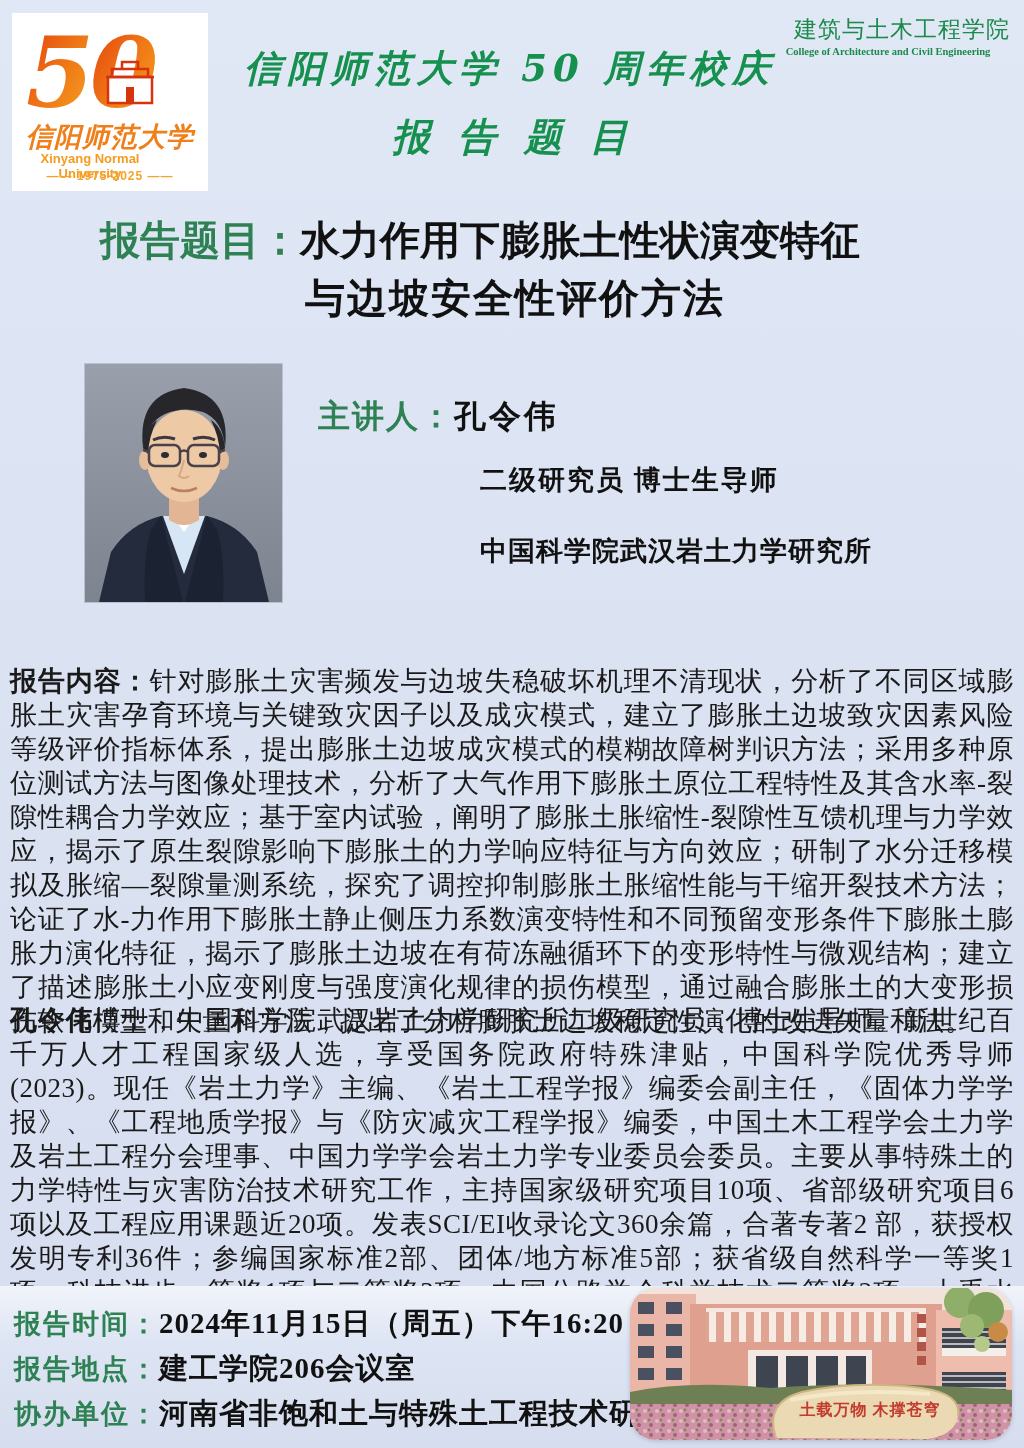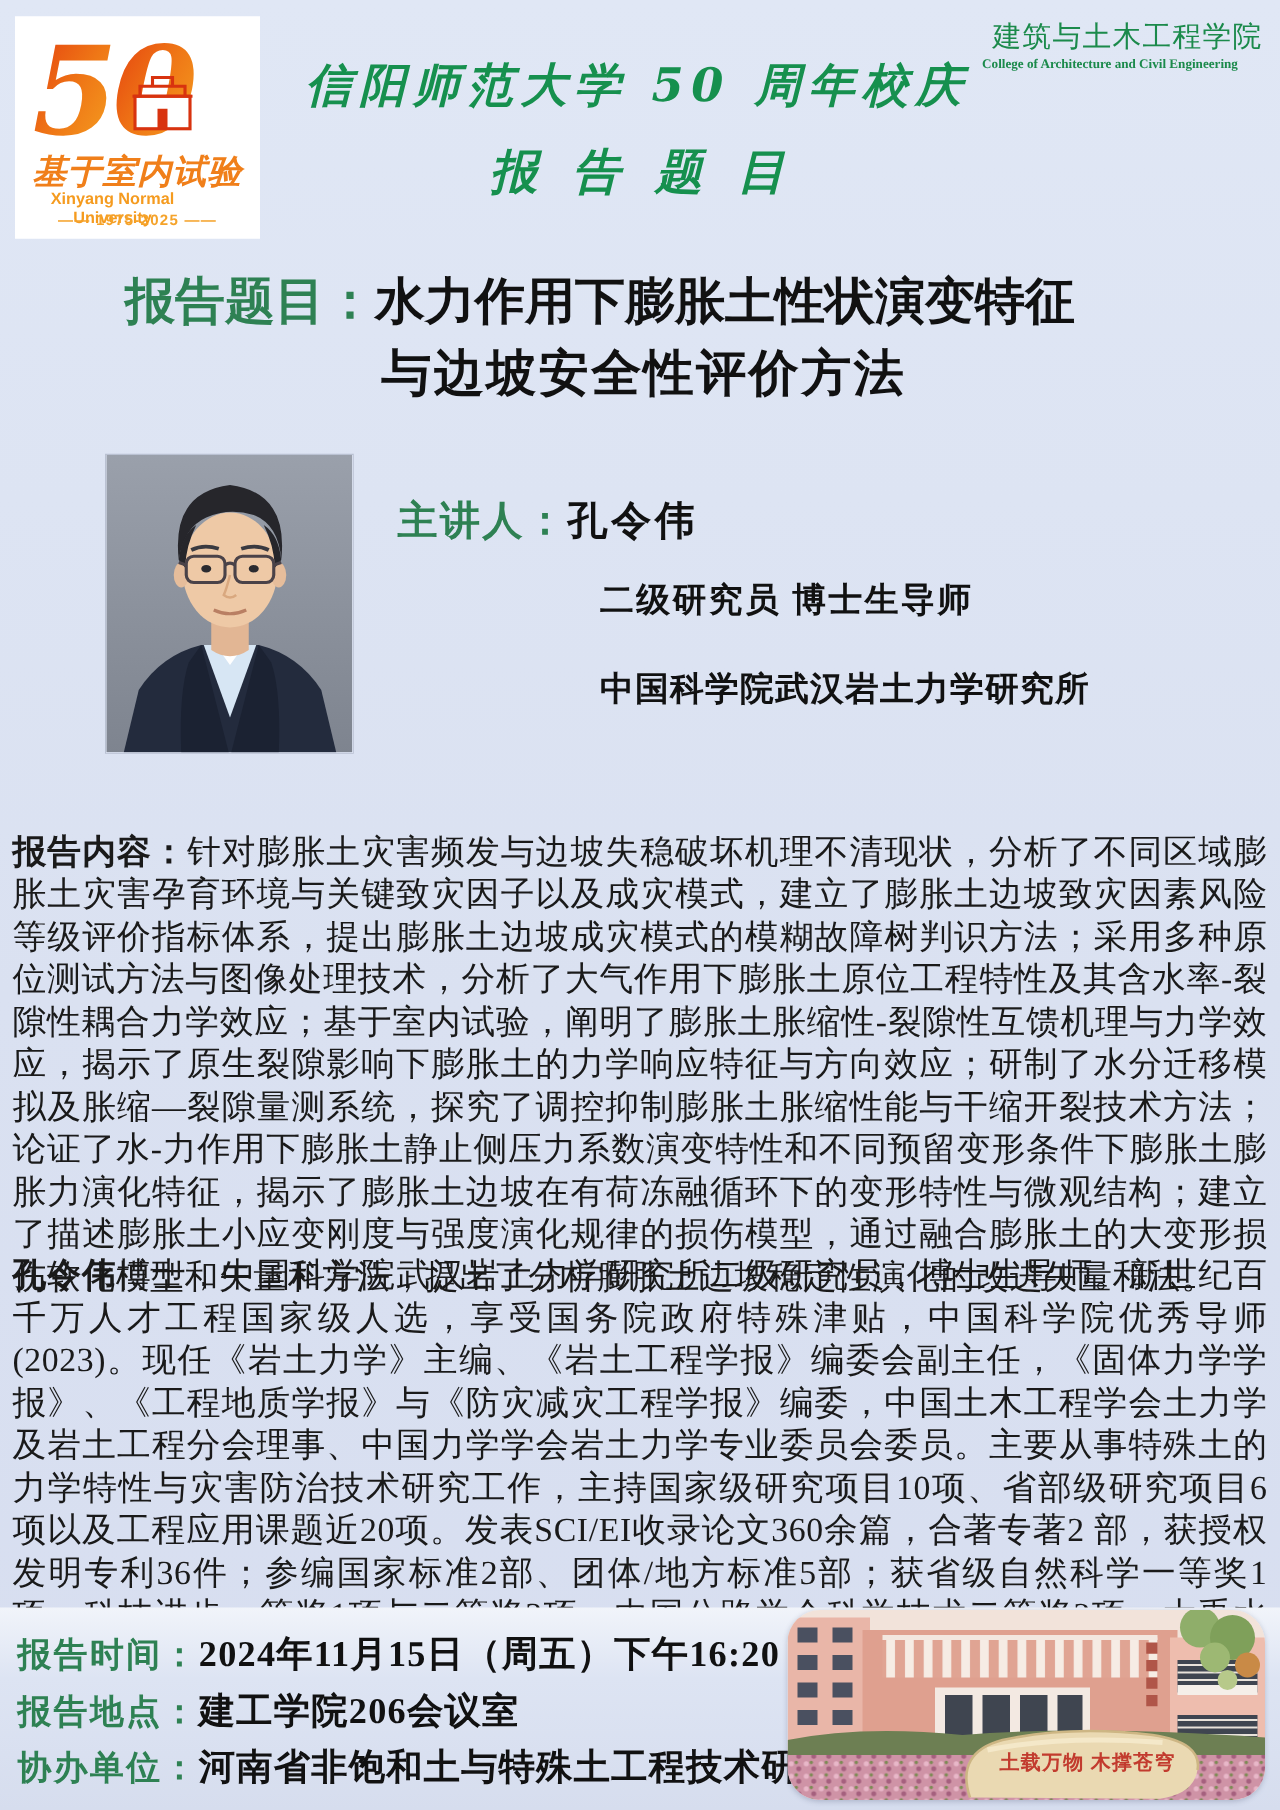--- a/index.html
+++ b/index.html
@@ -91,21 +91,21 @@
       <text x="78" y="92" font-family="'DejaVu Serif',serif" font-style="italic" font-weight="bold" font-size="98" fill="url(#og)">0</text>
 
       <g stroke="#d8330f" stroke-width="2.5" fill="#fff">
         <rect x="96" y="62" width="44" height="26"></rect>
         <path d="M94 62 L142 62"></path>
         <path d="M100 62 L100 54 L136 54 L136 62" fill="none"></path>
         <path d="M110 54 L110 47 L126 47 L126 54" fill="none"></path>
         <rect x="114" y="72" width="8" height="16" fill="#d8330f" stroke="none"></rect>
       </g>
     </svg>
-    <div class="logo-cn">基于室内试验</div>
+    <div class="logo-cn">信阳师范大学</div>
     <div class="logo-en">Xinyang Normal University</div>
     <div class="logo-years">—— <span>1975-2025</span> ——</div>
   </div>
 
   <div class="event-title">信阳师范大学 50 周年校庆</div>
   <div class="event-sub">报告题目</div>
 
   <div class="college">
     <div class="college-cn">建筑与土木工程学院</div>
     <div class="college-en">College of Architecture and Civil Engineering</div>

